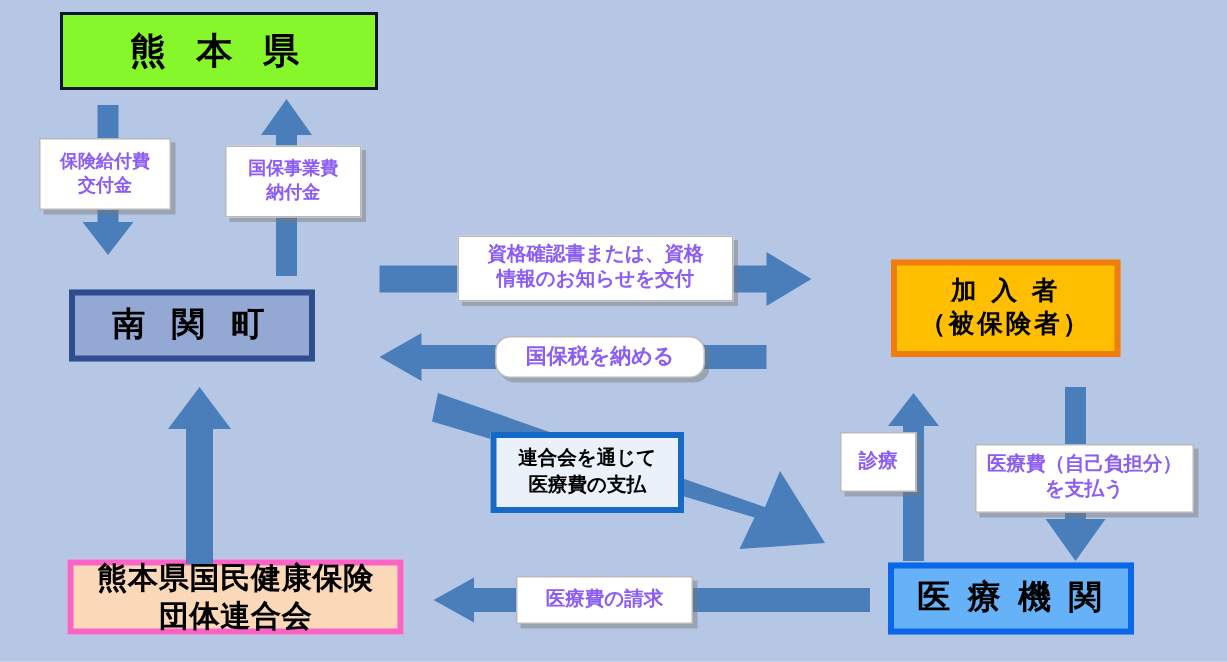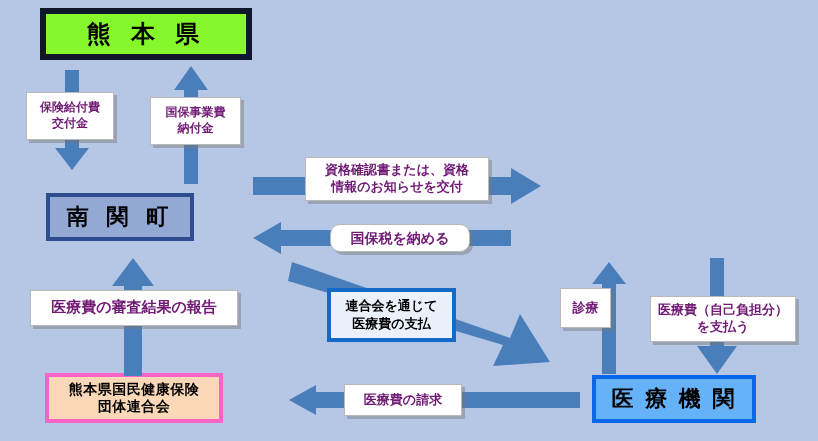--- a/index.html
+++ b/index.html
@@ -19,52 +19,52 @@
     display:flex;align-items:center;justify-content:center;
     text-align:center;
     font-weight:bold;
     color:#000000;
     box-sizing:border-box;
     line-height:1.25;
     white-space:pre-line;
   }
   #node-pref{
     left:40px;top:8px;width:212px;height:52px;
-    background:#86f72a;border:6px solid #0f172a;
+    background:#86f72a;border:2px solid #0f172a;
     font-size:24px;letter-spacing:6px;
   }
   #node-town{
-    left:46px;top:193px;width:148px;height:48px;
+    left:46px;top:193px;width:164px;height:48px;
     background:#93a9d4;border:4px solid #2d4d8e;
     font-size:22px;letter-spacing:5px;
   }
   #node-federation{
-    left:45px;top:373px;width:178px;height:50px;
+    left:45px;top:373px;width:224px;height:50px;
     background:#fbd9b8;border:4px solid #f964c6;
-    font-size:14px;letter-spacing:0.5px;
+    font-size:20px;letter-spacing:0.5px;
   }
   #node-insured{
     left:594px;top:173px;width:153px;height:65px;
     background:#ffbf00;border:4px solid #ef7d10;
     font-size:17px;letter-spacing:2px;
   }
   #node-hospital{
     left:592px;top:375px;width:164px;height:48px;
     background:#66b2f9;border:4px solid #0a68e8;
     font-size:22px;letter-spacing:2px;
   }
   
   .caption{
     position:absolute;
     display:flex;align-items:center;justify-content:center;
     text-align:center;
     background:#ffffff;
     border:1px solid #b9b9b9;
     box-shadow:3px 3px 0 rgba(120,120,120,.45);
-    font-weight:bold;color:#701a75;
+    font-weight:bold;color:#8b5cf6;
     box-sizing:border-box;
     white-space:pre-line;
     line-height:1.3;
     z-index:6;
   }
   #cap-benefit{left:26px;top:92px;width:88px;height:48px;font-size:12px;}
   #cap-levy{left:150px;top:97px;width:91px;height:48px;font-size:12px;}
   #cap-report{left:30px;top:290px;width:208px;height:36px;font-size:15px;}
   #cap-cert{left:305px;top:157px;width:184px;height:44px;font-size:13px;}
   #cap-tax{left:330px;top:224px;width:140px;height:28px;font-size:14px;border-radius:10px;}
@@ -143,30 +143,31 @@
     </svg>
   </div>
 
   <div class="node" id="node-pref">熊 本 県</div>
 
   <div class="node" id="node-town">南 関 町</div>
 
   <div class="node" id="node-federation">熊本県国民健康保険
 団体連合会</div>
 
+  <div class="node" id="node-insured">加 入 者
+（被保険者）</div>
 
   <div class="node" id="node-hospital">医 療 機 関</div>
 
   <div class="caption" id="cap-benefit">保険給付費
 交付金</div>
 
   <div class="caption" id="cap-levy">国保事業費
 納付金</div>
 
-  <div class="caption" id="cap-report">医療費の審査結果の報告</div>
 
   <div class="caption" id="cap-cert">資格確認書または、資格
 情報のお知らせを交付</div>
 
   <div class="caption" id="cap-tax">国保税を納める</div>
 
   <div id="cap-union">連合会を通じて
 医療費の支払</div>
 
   <div class="caption" id="cap-claim">医療費の請求</div>

